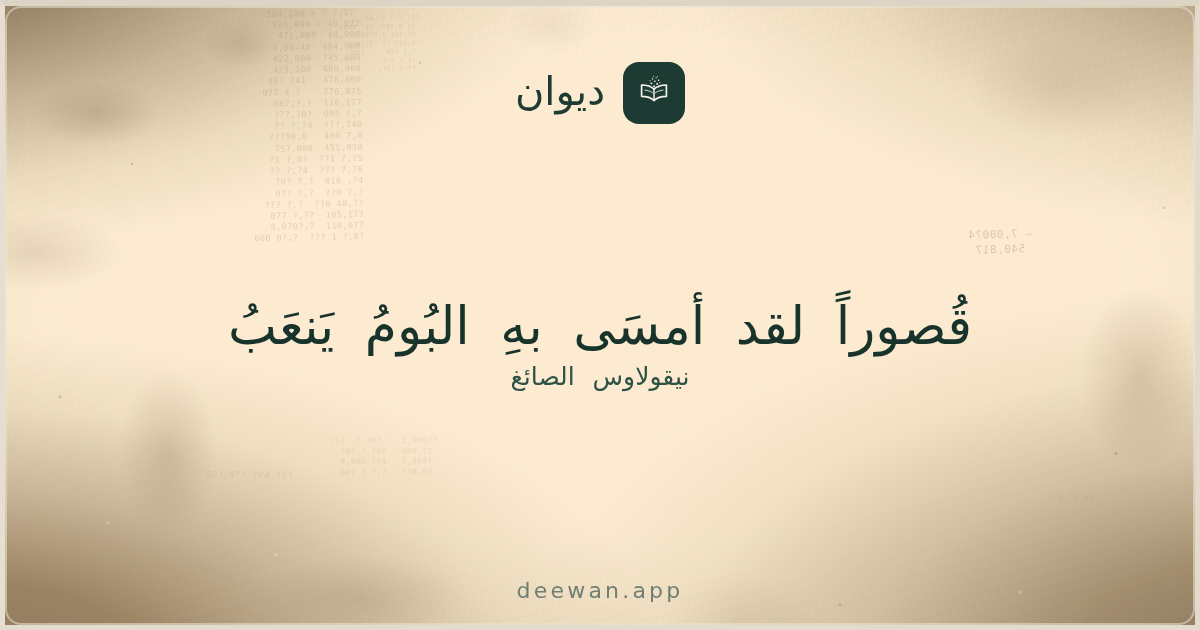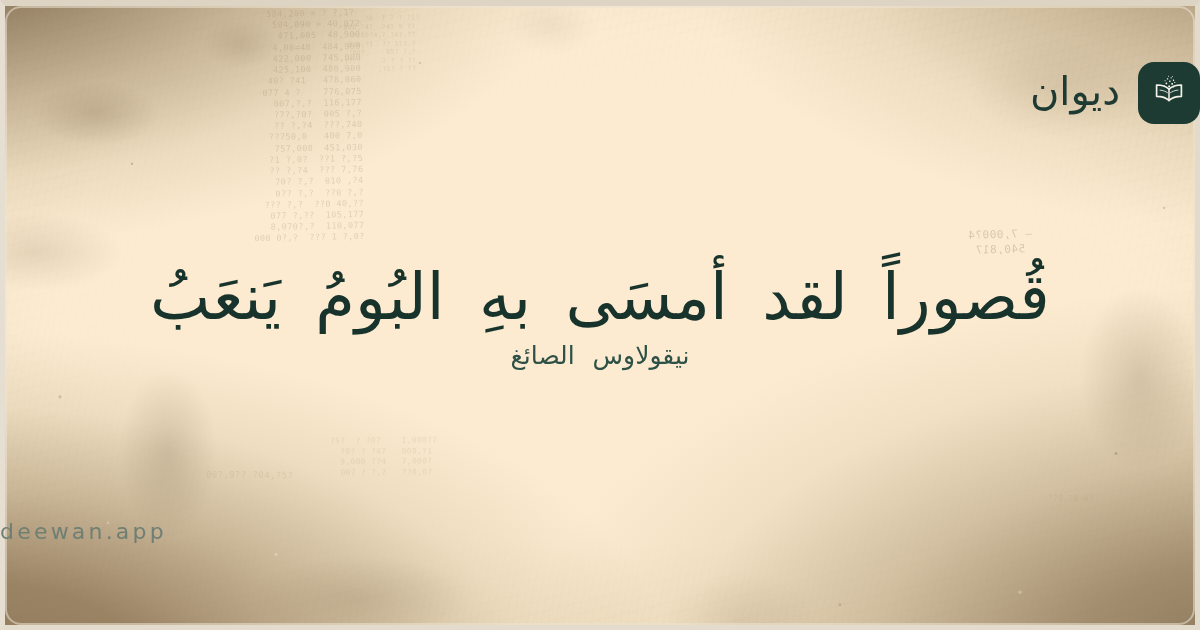--- a/index.html
+++ b/index.html
@@ -183,20 +183,21 @@
     box-shadow:0 0 0 2px rgba(236,228,212,.55) inset;
   }
 
   
   .content{
     position:relative;
     z-index:5;
     width:1200px;height:630px;
     display:flex;
     flex-direction:column;
+    align-items:center;
   }
 
   
   .brand{
     display:flex;
     flex-direction:row;
     align-items:center;
     gap:18px;
     margin-top:62px;
   }
@@ -223,42 +224,42 @@
   .verse-wrap{
     flex:1 1 auto;
     display:flex;
     align-items:center;
     justify-content:center;
     flex-direction:column;
     width:100%;
     margin-top:-26px;
   }
   .verse{
-    font-size:64px;
+    font-size:52px;
     line-height:1.45;
     color:#17332b;
     text-align:center;
     direction:rtl;
     max-width:1010px;
     word-spacing:14px;
     font-weight:400;
   }
   .author{
     font-size:25px;
     line-height:1;
     color:#2d5146;
     text-align:center;
     direction:rtl;
     word-spacing:10px;
     font-weight:400;
   }
 
   
   .footer{
-    margin-bottom:87px;
+    margin-bottom:28px;
   }
   .site{
     font-size:22px;
     line-height:1;
     color:#6f7f73;
     letter-spacing:3.2px;
     direction:ltr;
     font-weight:400;
   }
 </style>

